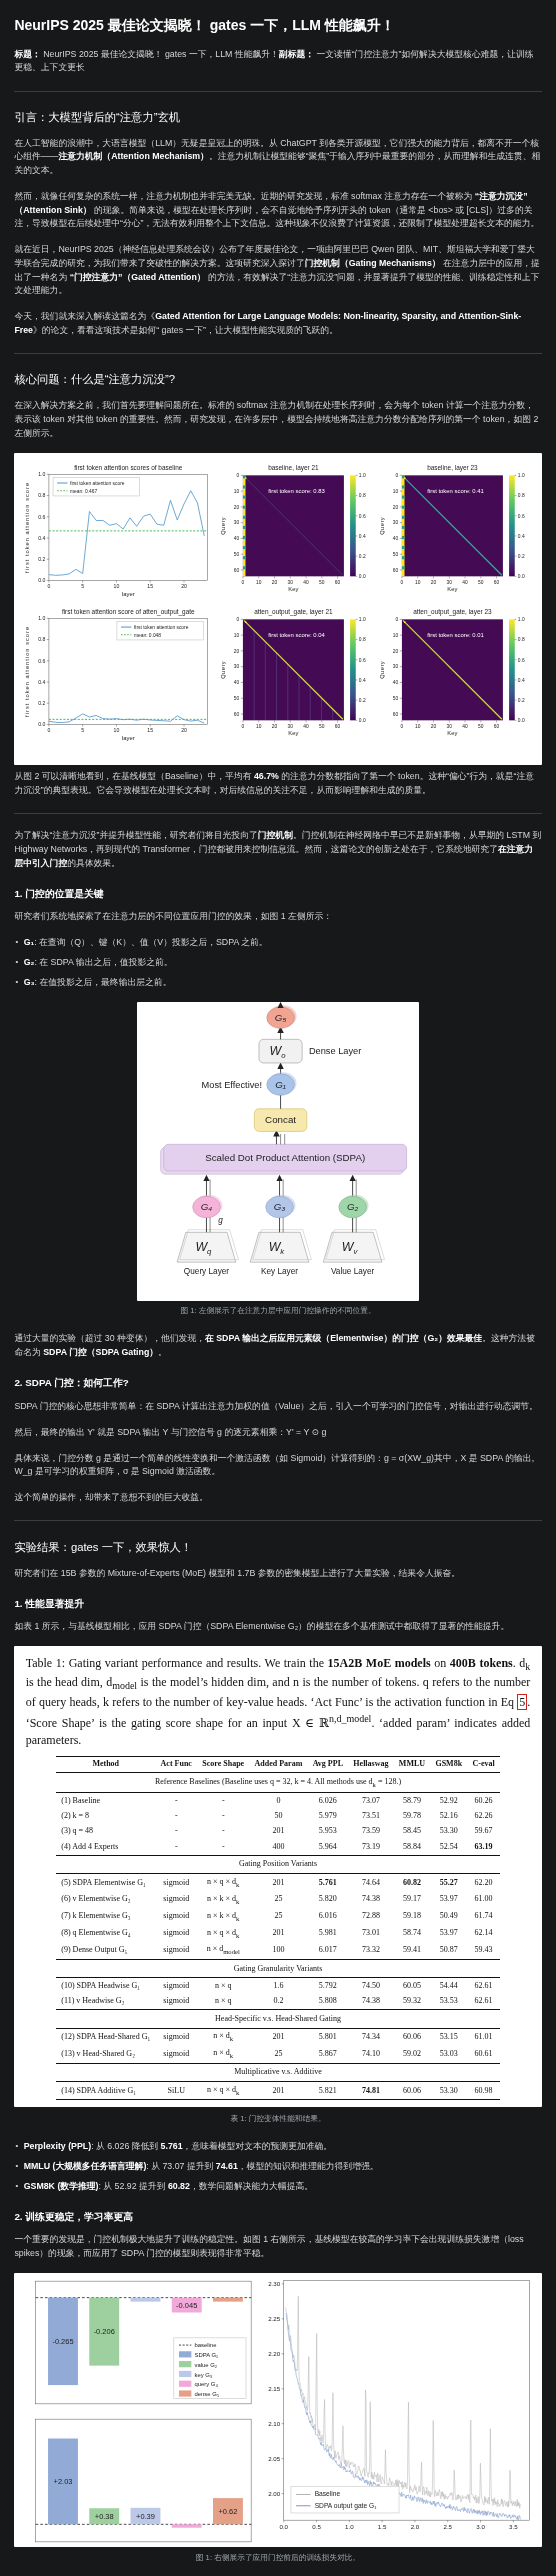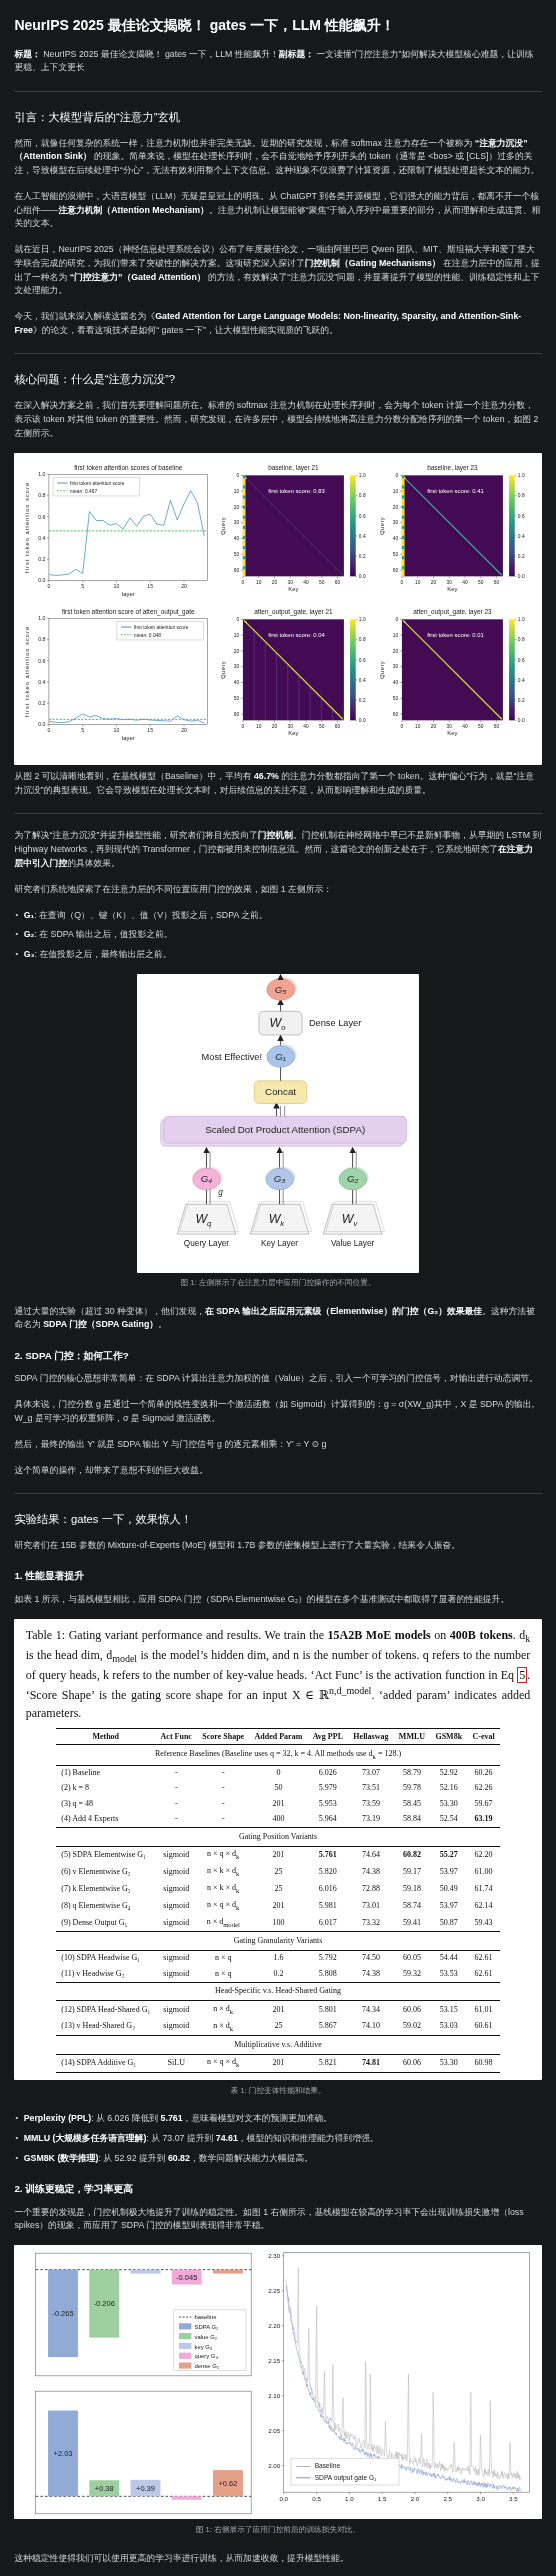--- a/index.html
+++ b/index.html
@@ -38,22 +38,22 @@
 </head>
 <body>
 
 <div class="container">
 
   <h1>NeurIPS 2025 最佳论文揭晓！ gates 一下，LLM 性能飙升！</h1>
   <p><strong>标题：</strong> NeurIPS 2025 最佳论文揭晓！ gates 一下，LLM 性能飙升！<strong>副标题：</strong> 一文读懂“门控注意力”如何解决大模型核心难题，让训练更稳、上下文更长</p>
   <hr>
 
   <h2>引言：大模型背后的“注意力”玄机</h2>
+  <p>在人工智能的浪潮中，大语言模型（LLM）无疑是皇冠上的明珠。从 ChatGPT 到各类开源模型，它们强大的能力背后，都离不开一个核心组件——<strong>注意力机制（Attention Mechanism）</strong>。注意力机制让模型能够“聚焦”于输入序列中最重要的部分，从而理解和生成连贯、相关的文本。</p>
   <p>然而，就像任何复杂的系统一样，注意力机制也并非完美无缺。近期的研究发现，标准 softmax 注意力存在一个被称为 <strong>“注意力沉没”（Attention Sink）</strong> 的现象。简单来说，模型在处理长序列时，会不自觉地给予序列开头的 token（通常是 &lt;bos&gt; 或 [CLS]）过多的关注，导致模型在后续处理中“分心”，无法有效利用整个上下文信息。这种现象不仅浪费了计算资源，还限制了模型处理超长文本的能力。</p>
-  <p>在人工智能的浪潮中，大语言模型（LLM）无疑是皇冠上的明珠。从 ChatGPT 到各类开源模型，它们强大的能力背后，都离不开一个核心组件——<strong>注意力机制（Attention Mechanism）</strong>。注意力机制让模型能够“聚焦”于输入序列中最重要的部分，从而理解和生成连贯、相关的文本。</p>
   <p>就在近日，NeurIPS 2025（神经信息处理系统会议）公布了年度最佳论文，一项由阿里巴巴 Qwen 团队、MIT、斯坦福大学和爱丁堡大学联合完成的研究，为我们带来了突破性的解决方案。这项研究深入探讨了<strong>门控机制（Gating Mechanisms）</strong> 在注意力层中的应用，提出了一种名为 <strong>“门控注意力”（Gated Attention）</strong> 的方法，有效解决了“注意力沉没”问题，并显著提升了模型的性能、训练稳定性和上下文处理能力。</p>
   <p>今天，我们就来深入解读这篇名为《<strong>Gated Attention for Large Language Models: Non-linearity, Sparsity, and Attention-Sink-Free</strong>》的论文，看看这项技术是如何“ gates 一下”，让大模型性能实现质的飞跃的。</p>
   <hr>
 
   <h2>核心问题：什么是“注意力沉没”?</h2>
   <p>在深入解决方案之前，我们首先要理解问题所在。标准的 softmax 注意力机制在处理长序列时，会为每个 token 计算一个注意力分数，表示该 token 对其他 token 的重要性。然而，研究发现，在许多层中，模型会持续地将高注意力分数分配给序列的第一个 token，如图 2 左侧所示。</p>
 
   <div class="figure fig2-wrap" style="height:300px;">
     <div class="fig-row">
       <div><svg width="192" height="135" viewBox="0 0 372 262" style="font-size:17px">
@@ -394,20 +394,21 @@
             <line x1="265" y1="218" x2="268" y2="218" stroke="#555"></line>
             <text x="271" y="221.5" font-size="9.5" fill="#222">0.0</text>
           </svg></div>
     </div>
   </div>
 
   <p>从图 2 可以清晰地看到，在基线模型（Baseline）中，平均有 <strong>46.7%</strong> 的注意力分数都指向了第一个 token。这种“偏心”行为，就是“注意力沉没”的典型表现。它会导致模型在处理长文本时，对后续信息的关注不足，从而影响理解和生成的质量。</p>
   <hr>
 
   <p>为了解决“注意力沉没”并提升模型性能，研究者们将目光投向了<strong>门控机制</strong>。门控机制在神经网络中早已不是新鲜事物，从早期的 LSTM 到 Highway Networks，再到现代的 Transformer，门控都被用来控制信息流。然而，这篇论文的创新之处在于，它系统地研究了<strong>在注意力层中引入门控</strong>的具体效果。</p>
+  <h3>1. 门控的位置是关键</h3>
   <p>研究者们系统地探索了在注意力层的不同位置应用门控的效果，如图 1 左侧所示：</p>
   <ul>
     <li><strong>G₁</strong>: 在查询（Q）、键（K）、值（V）投影之后，SDPA 之前。</li>
     <li><strong>G₂</strong>: 在 SDPA 输出之后，值投影之前。</li>
     <li><strong>G₃</strong>: 在值投影之后，最终输出层之前。</li>
   </ul>
 
   <div class="figure diagram-wrap" style="height:299px;">
     <div><svg width="282" height="299" viewBox="0 0 548 580" style="font-size:17px">
           <defs>
@@ -464,22 +465,22 @@
           <ellipse cx="279" cy="30" rx="27" ry="21" fill="#f2a493" stroke="rgba(0,0,0,0.25)"></ellipse>
           <text x="279" y="36" font-size="19" fill="#222" text-anchor="middle" font-family="&quot;Liberation Serif&quot;,serif" font-style="italic">G₅</text>
           <line x1="279" y1="8" x2="279" y2="4" stroke="#222" stroke-width="1.6" marker-end="url(#arr)"></line>
         </svg></div>
   </div>
   <div class="caption">图 1: 左侧展示了在注意力层中应用门控操作的不同位置。</div>
 
   <p>通过大量的实验（超过 30 种变体），他们发现，<strong>在 SDPA 输出之后应用元素级（Elementwise）的门控（G₂）效果最佳</strong>。这种方法被命名为 <strong>SDPA 门控（SDPA Gating）</strong>。</p>
   <h3>2. SDPA 门控：如何工作?</h3>
   <p>SDPA 门控的核心思想非常简单：在 SDPA 计算出注意力加权的值（Value）之后，引入一个可学习的门控信号，对输出进行动态调节。</p>
+  <p>然后，最终的输出 Y' 就是 SDPA 输出 Y 与门控信号 g 的逐元素相乘：Y' = Y ⊙ g</p>
   <p>具体来说，门控分数 g 是通过一个简单的线性变换和一个激活函数（如 Sigmoid）计算得到的：g = σ(XW_g)其中，X 是 SDPA 的输出, W_g 是可学习的权重矩阵，σ 是 Sigmoid 激活函数。</p>
-  <p>然后，最终的输出 Y' 就是 SDPA 输出 Y 与门控信号 g 的逐元素相乘：Y' = Y ⊙ g</p>
   <p>这个简单的操作，却带来了意想不到的巨大收益。</p>
   <hr>
 
   <h2>实验结果：gates 一下，效果惊人！</h2>
   <p>研究者们在 15B 参数的 Mixture-of-Experts (MoE) 模型和 1.7B 参数的密集模型上进行了大量实验，结果令人振奋。</p>
   <h3>1. 性能显著提升</h3>
   <p>如表 1 所示，与基线模型相比，应用 SDPA 门控（SDPA Elementwise G₂）的模型在多个基准测试中都取得了显著的性能提升。</p>
 
   <div class="figure">
     <div class="paper-note">Table 1: Gating variant performance and results. We train the <strong>15A2B MoE models</strong> on <strong>400B tokens</strong>. d<sub>k</sub> is the head dim, d<sub>model</sub> is the model’s hidden dim, and n is the number of tokens. q refers to the number of query heads, k refers to the number of key-value heads. ‘Act Func’ is the activation function in Eq <span class="redbox">5</span>. ‘Score Shape’ is the gating score shape for an input X ∈ ℝ<sup>n,d_model</sup>. ‘added param’ indicates added parameters.</div>

